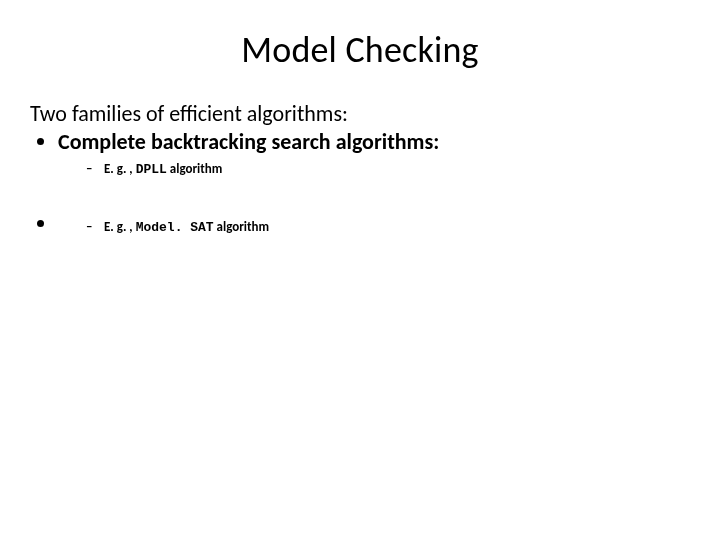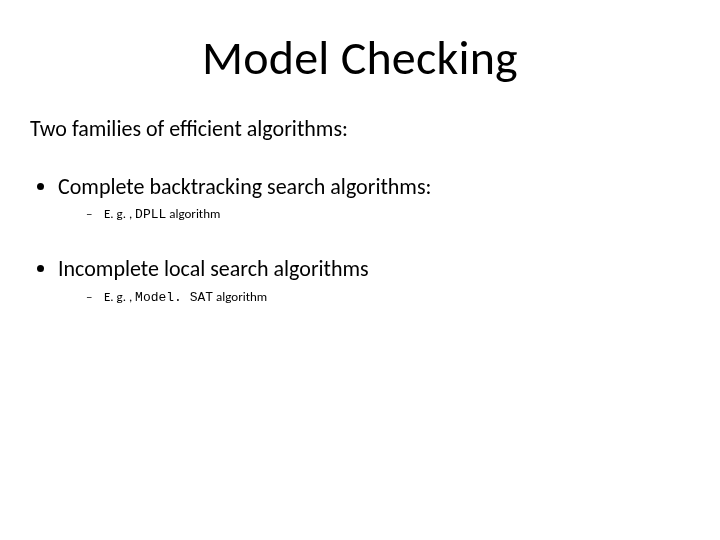--- a/index.html
+++ b/index.html
@@ -12,39 +12,39 @@
     color: #000;
   }
   .slide {
     width: 720px;
     height: 540px;
     position: relative;
     box-sizing: border-box;
   }
   .title {
     text-align: center;
-    font-size: 48px;
+    font-size: 36px;
     font-weight: 400;
     padding-top: 28px;
     padding-bottom: 28px;
     letter-spacing: 0.2px;
   }
   .body {
     padding-left: 30px;
     padding-right: 40px;
     font-size: 22px;
     line-height: 1.25;
   }
   .intro {
-    margin-bottom: 30px;
   }
   ul.level1 {
     list-style: disc;
     margin: 0 0 16px 28px;
     padding: 0;
+    font-weight: bold;
   }
   ul.level1 > li {
     margin-bottom: 32px;
     font-size: 22px;
   }
   ul.level2 {
     list-style: none;
     margin: 6px 0 0 28px;
     padding: 0;
   }
@@ -73,21 +73,20 @@
     <ul class="level1">
       <li>
         <span>Complete backtracking search algorithms:</span>
         <ul class="level2">
           <li>
             <span>E. g. , </span><span class="mono">DPLL</span><span> algorithm</span>
           </li>
         </ul>
       </li>
       <li>
-        <span>Incomplete local search algorithms</span>
         <ul class="level2">
           <li>
             <span>E. g. , </span><span class="mono">Model. SAT</span><span> algorithm</span>
           </li>
         </ul>
       </li>
     </ul>
   </div>
 </div>
 

